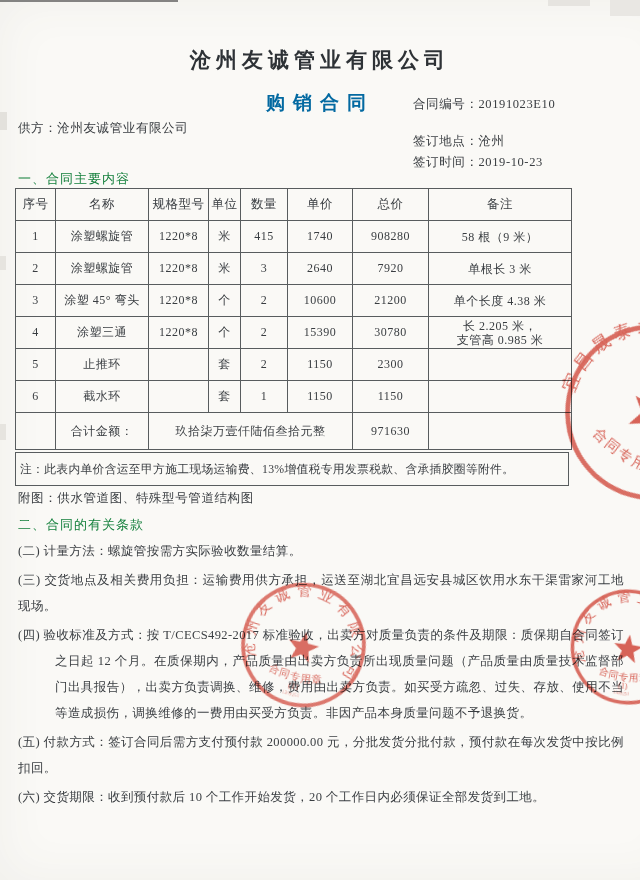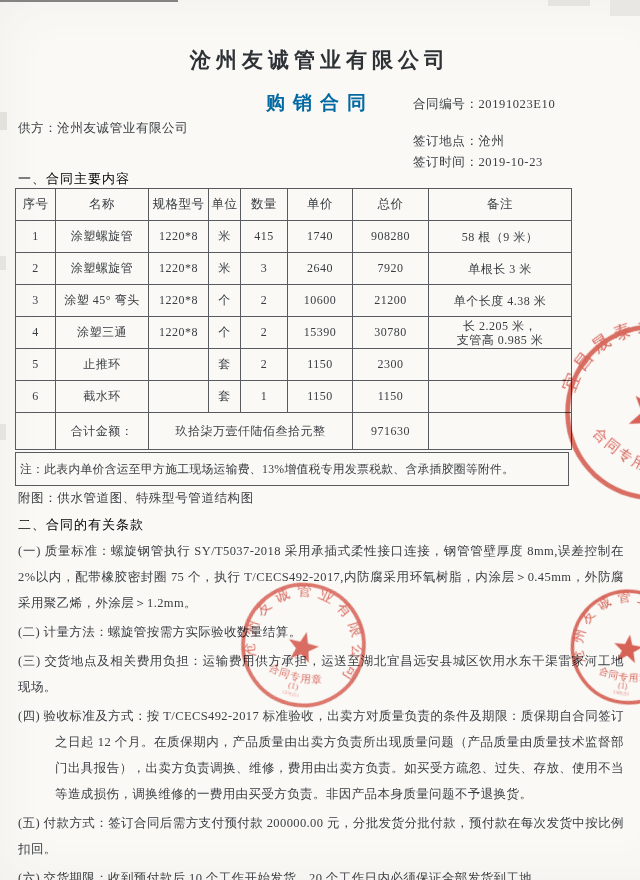--- a/index.html
+++ b/index.html
@@ -20,21 +20,21 @@
   .art.redge{right:0;top:190px;width:10px;height:360px;background:linear-gradient(to left,#e2e0db,rgba(226,224,219,0));}
   .art.l1{left:0;top:112px;width:7px;height:18px;background:#e3e1dc;}
   .art.l2{left:0;top:256px;width:6px;height:14px;background:#e6e4df;}
   .art.l3{left:0;top:424px;width:6px;height:16px;background:#e6e4df;}
   
   .company-title{left:0;top:46px;width:640px;text-align:center;
     font-size:21px;font-weight:600;letter-spacing:5px;color:#2e3236;}
   .doc-title{left:0;top:90px;width:640px;text-align:center;
     font-size:19px;font-weight:600;letter-spacing:8px;color:#0369a1;}
   .meta{font-size:12.5px;letter-spacing:.6px;white-space:nowrap;}
-  .sec-heading{font-size:13px;letter-spacing:1px;color:#000000;white-space:nowrap;}
+  .sec-heading{font-size:13px;letter-spacing:1px;color:#15803d;white-space:nowrap;}
   
   table.items{border-collapse:collapse;table-layout:fixed;width:556px;}
   table.items th,table.items td{
     border:1px solid #585c5e;font-weight:normal;text-align:center;vertical-align:middle;
     font-size:12px;color:#393d41;padding:0 1px;overflow:hidden;letter-spacing:.5px;
   }
   table.items th{height:31px;font-size:12.5px;}
   table.items td{height:31px;}
   td.remark{white-space:pre-line;line-height:14px;font-size:11.5px;}
   tr.total-row td{height:36px;}
@@ -177,21 +177,20 @@
       </tr>
     </tbody>
   </table>
 
   <div class="abs note-box">注：此表内单价含运至甲方施工现场运输费、13%增值税专用发票税款、含承插胶圈等附件。</div>
   <div class="abs attachment">附图：供水管道图、特殊型号管道结构图</div>
 
   <div class="abs sec-heading sec2-heading">二、合同的有关条款</div>
 
   <div class="abs clauses">
-      <p class="clause">(一) 质量标准：螺旋钢管执行 SY/T5037-2018 采用承插式柔性接口连接，钢管管壁厚度 8mm,误差控制在 2%以内，配带橡胶密封圈 75 个，执行 T/CECS492-2017,内防腐采用环氧树脂，内涂层＞0.45mm，外防腐采用聚乙烯，外涂层＞1.2mm。</p>
       <p class="clause">(二) 计量方法：螺旋管按需方实际验收数量结算。</p>
       <p class="clause">(三) 交货地点及相关费用负担：运输费用供方承担，运送至湖北宜昌远安县城区饮用水东干渠雷家河工地现场。</p>
       <p class="clause hang">(四) 验收标准及方式：按 T/CECS492-2017 标准验收，出卖方对质量负责的条件及期限：质保期自合同签订之日起 12 个月。在质保期内，产品质量由出卖方负责所出现质量问题（产品质量由质量技术监督部门出具报告），出卖方负责调换、维修，费用由出卖方负责。如买受方疏忽、过失、存放、使用不当等造成损伤，调换维修的一费用由买受方负责。非因产品本身质量问题不予退换货。</p>
       <p class="clause">(五) 付款方式：签订合同后需方支付预付款 200000.00 元，分批发货分批付款，预付款在每次发货中按比例扣回。</p>
       <p class="clause">(六) 交货期限：收到预付款后 10 个工作开始发货，20 个工作日内必须保证全部发货到工地。</p>
     </div>
 
   <div class="stamp stamp-buyer">
     <svg width="190" height="190" viewBox="0 0 200 200">
       <defs>

